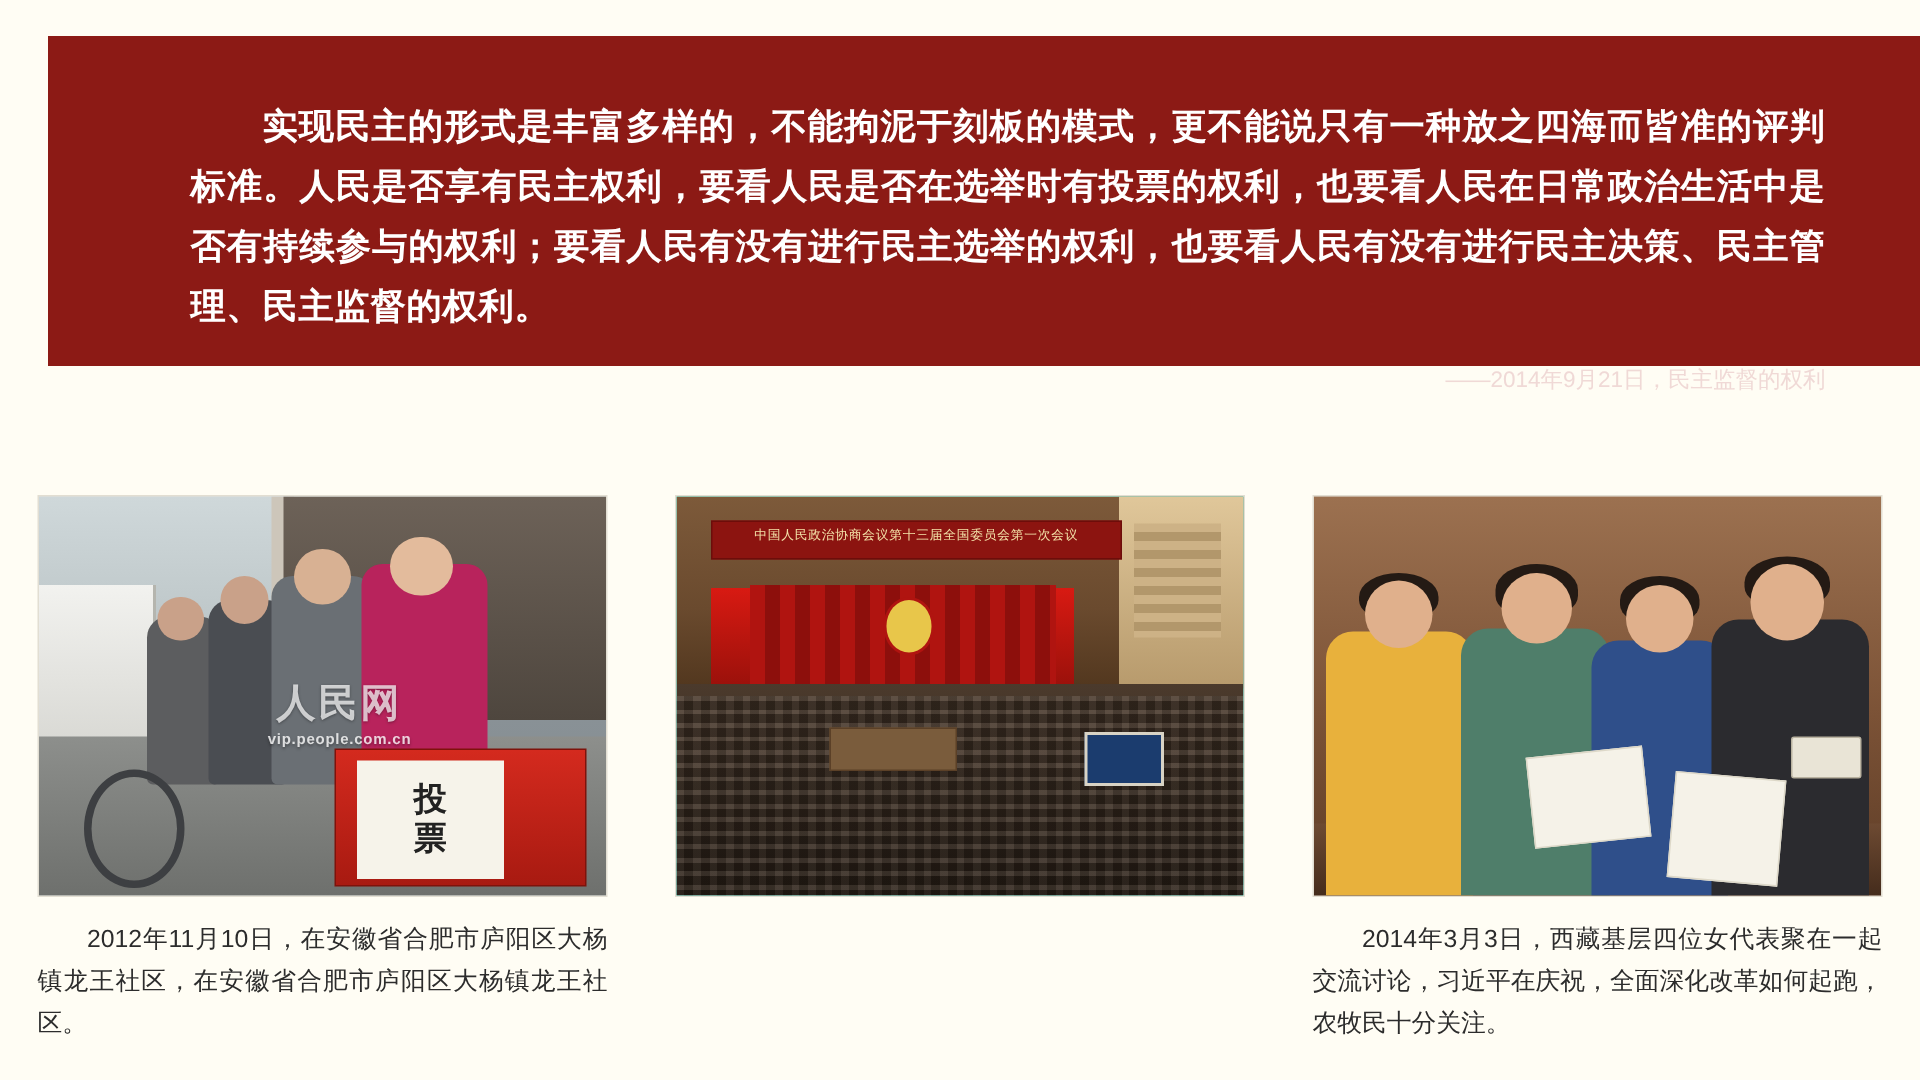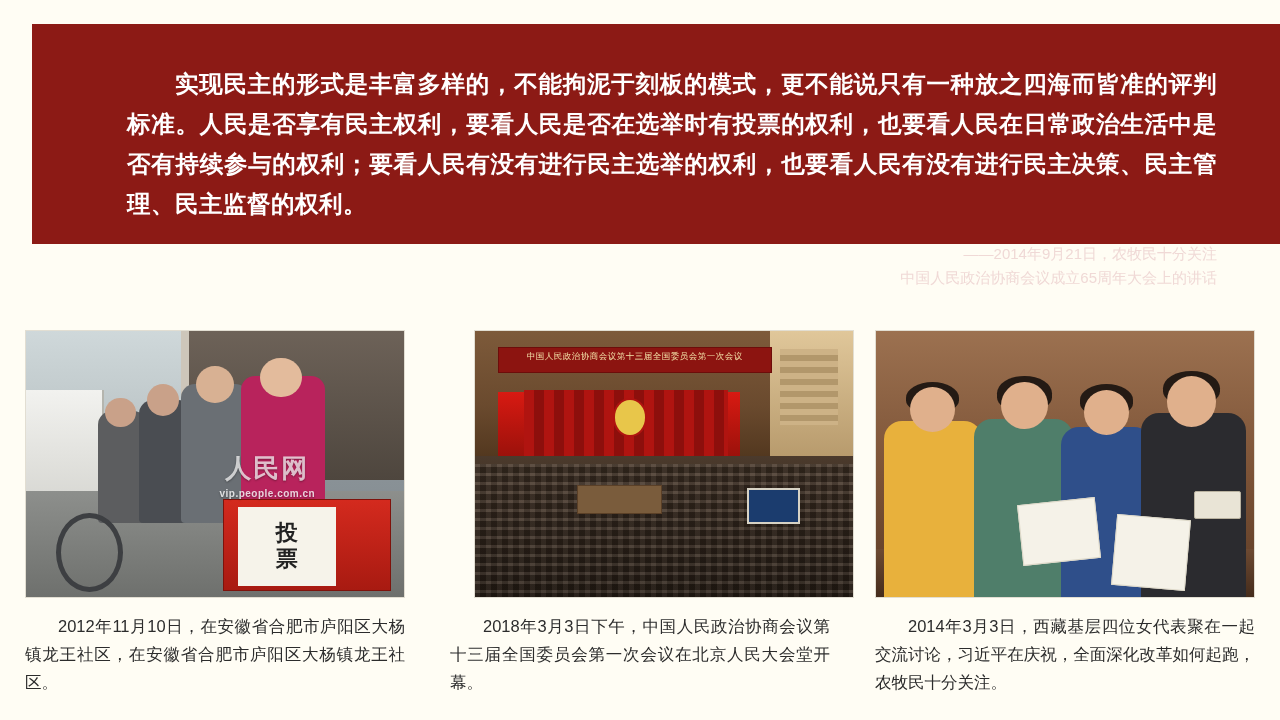--- a/index.html
+++ b/index.html
@@ -143,29 +143,28 @@
   .p1 .wheel {
     position:absolute; left:8%; bottom:2%; width:15%; height:26%;
     border:5px solid #3d3f42; border-radius:50%;
     background:transparent;
   }
   .p1 .watermark {
     position:absolute; left:30%; top:45%; width:46%;
     text-align:center; color:rgba(255,255,255,0.72);
     font-size:26px; font-weight:bold; letter-spacing:2px;
     text-shadow:0 1px 2px rgba(0,0,0,.35);
-    margin-left:41px;
   }
   .p1 .watermark small {
     display:block; font-size:10px; font-weight:bold; letter-spacing:0.5px;
     margin-top:2px; color:rgba(255,255,255,0.8);
   }
 
   
-  .p2 { background:#5eead4;margin-left:24px; }
+  .p2 { background:#5eead4; }
   .p2 .stagewall {
     position:absolute; left:0; top:0; width:100%; height:47%;
     background: linear-gradient(180deg,#7d5a3a 0%, #6a4a2e 60%, #53381f 100%);
   }
   .p2 .banner {
     position:absolute; left:6%; top:6%; width:72%; height:9%;
     background:#8c1410; border:1px solid #6d0d0a;
     color:#f3e2a8; font-size:8.5px; line-height:1.9; text-align:center;
     letter-spacing:0.5px; overflow:hidden;
   }
@@ -249,22 +248,21 @@
   }
 </style>
 </head>
 <body>
 
 <div id="page">
 
   <div class="quote-banner">
     <p class="quote-text">实现民主的形式是丰富多样的，不能拘泥于刻板的模式，更不能说只有一种放之四海而皆准的评判标准。人民是否享有民主权利，要看人民是否在选举时有投票的权利，也要看人民在日常政治生活中是否有持续参与的权利；要看人民有没有进行民主选举的权利，也要看人民有没有进行民主决策、民主管理、民主监督的权利。</p>
     <div class="quote-attrib">
-      <div>——2014年9月21日，农牧民十分关注</div>
-      <div>中国人民政治协商会议成立65周年大会上的讲话</div>
+      <div>——2014年9月21日，民主监督的权利</div>
     </div>
   </div>
 
   <div class="cards">
 
     <div class="card">
       <div class="photo p1">
         <div class="wall"></div>
         <div class="truck"></div>
         <div class="doorframe"></div>
@@ -299,21 +297,20 @@
         <div class="banner">中国人民政治协商会议第十三届全国委员会第一次会议</div>
         <div class="flagL"></div>
         <div class="flagR"></div>
         <div class="curtain"></div>
         <div class="emblem"></div>
         <div class="floor"></div>
         <div class="seats"></div>
         <div class="podium"></div>
         <div class="screen"></div>
       </div>
-      <div class="caption">2018年3月3日下午，中国人民政治协商会议第十三届全国委员会第一次会议在北京人民大会堂开幕。</div>
     </div>
 
     <div class="card">
       <div class="photo p3">
         <div class="backpanel"></div>
         <div class="deskline"></div>
         <div class="w w1"></div>
         <div class="w w2"></div>
         <div class="w w3"></div>
         <div class="w w4"></div>

